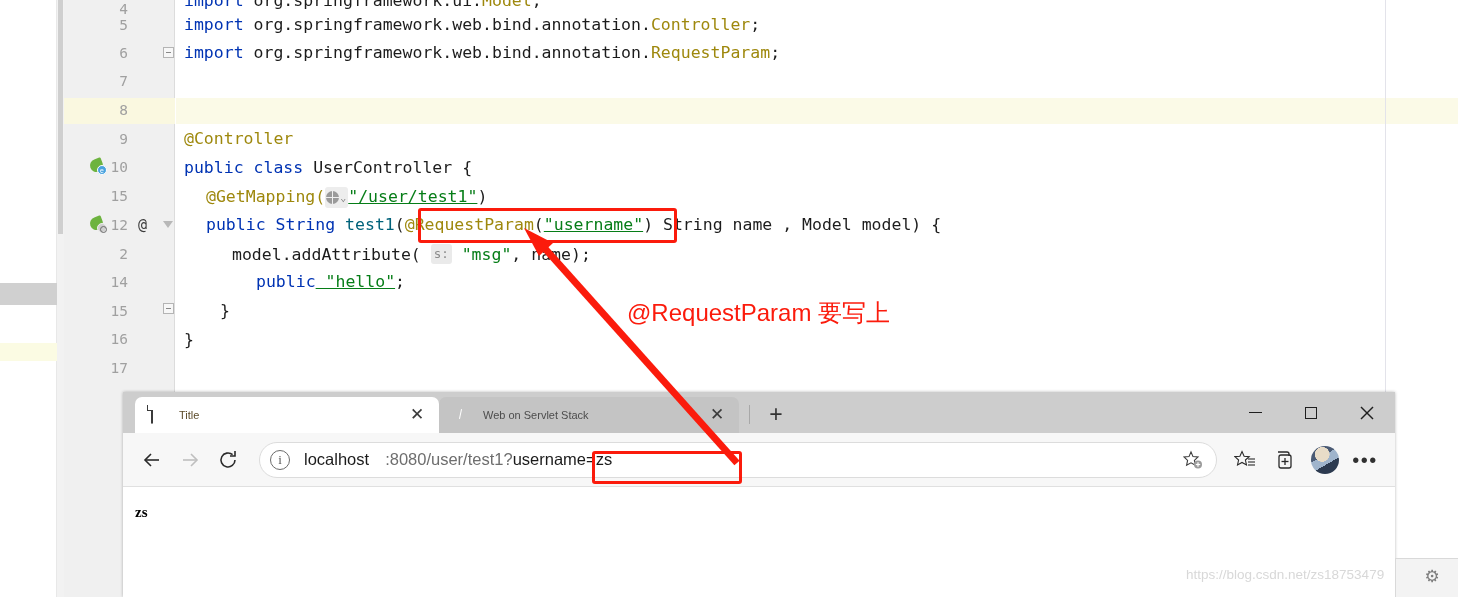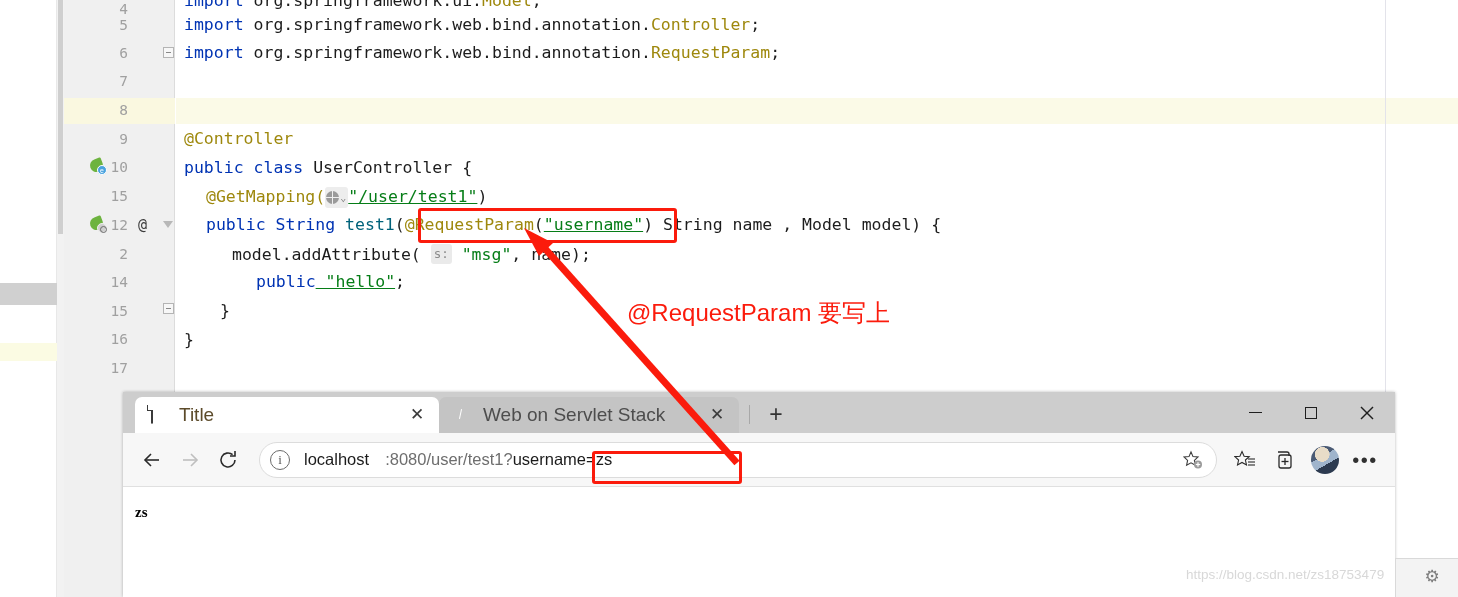--- a/index.html
+++ b/index.html
@@ -337,21 +337,21 @@
   }
   .leaf-ico::after {
     content: "";
     position: absolute;
     left: 7px; top: 3px;
     width: 1.4px; height: 10px;
     background: #ffffff;
     transform: rotate(12deg);
   }
   .tab-title {
-    font-size: 19px;
+    font-size: 11px;
     color: #5c4b2a;
     white-space: nowrap;
     overflow: hidden;
     flex: 1 1 auto;
   }
   .tab.inactive .tab-title { color: #4d4d4d; }
   .tab-close {
     width: 24px; height: 24px;
     flex: 0 0 auto;
     position: relative;

